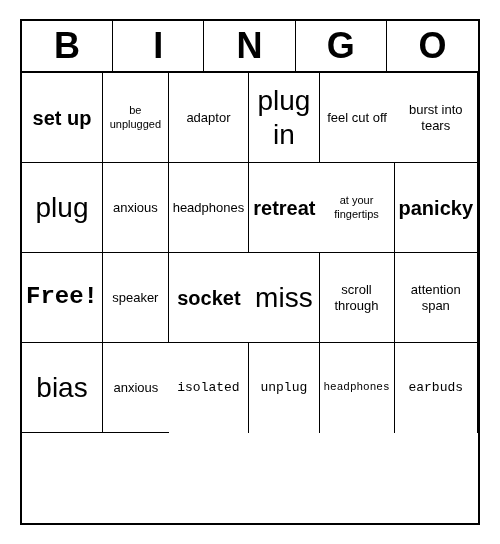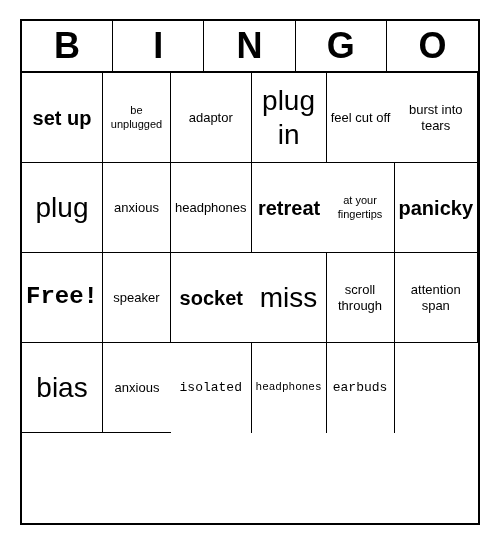--- a/index.html
+++ b/index.html
@@ -114,16 +114,17 @@
       <div class="bingo-cell medium">panicky</div>
       <div class="bingo-cell free">Free!</div>
       <div class="bingo-cell">speaker</div>
       <div class="bingo-cell medium">socket</div>
       <div class="bingo-cell large">miss</div>
       <div class="bingo-cell">scroll through</div>
       <div class="bingo-cell">attention span</div>
       <div class="bingo-cell large">bias</div>
       <div class="bingo-cell">anxious</div>
       <div class="bingo-cell">isolated</div>
+      <div class="bingo-cell">unplug</div>
       <div class="bingo-cell small">headphones</div>
       <div class="bingo-cell">earbuds</div>
     </div>
 </div>
 
 </body></html>

